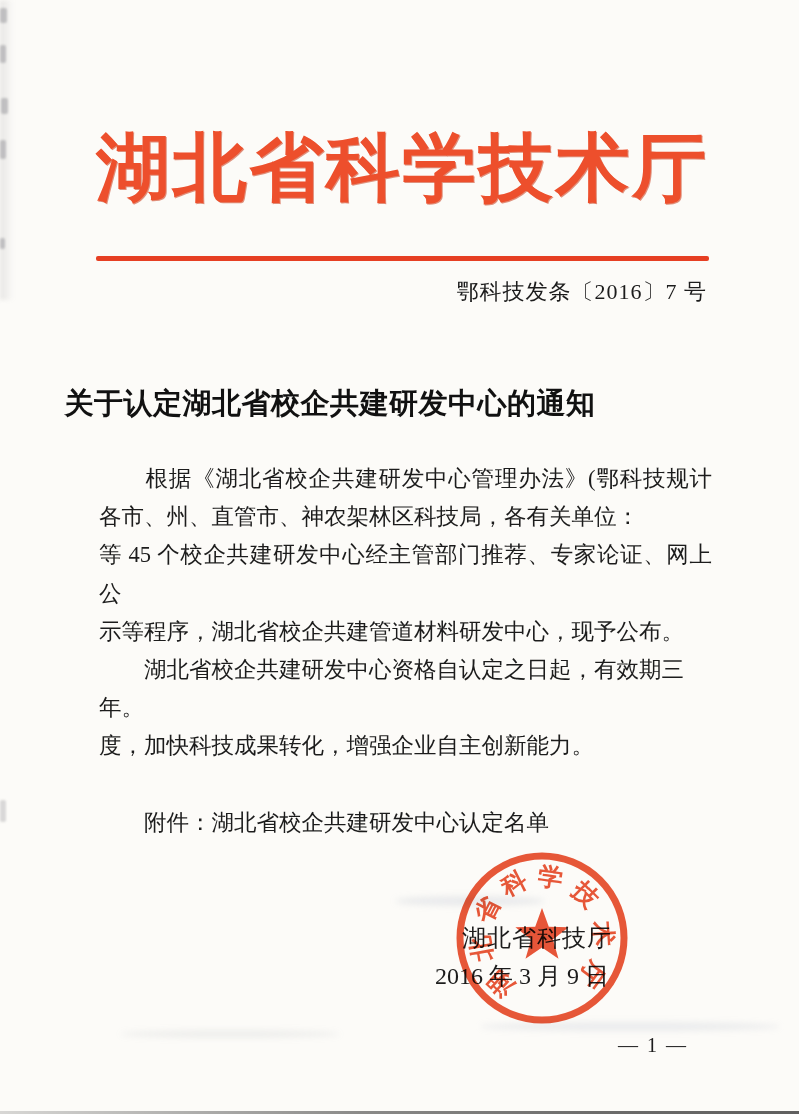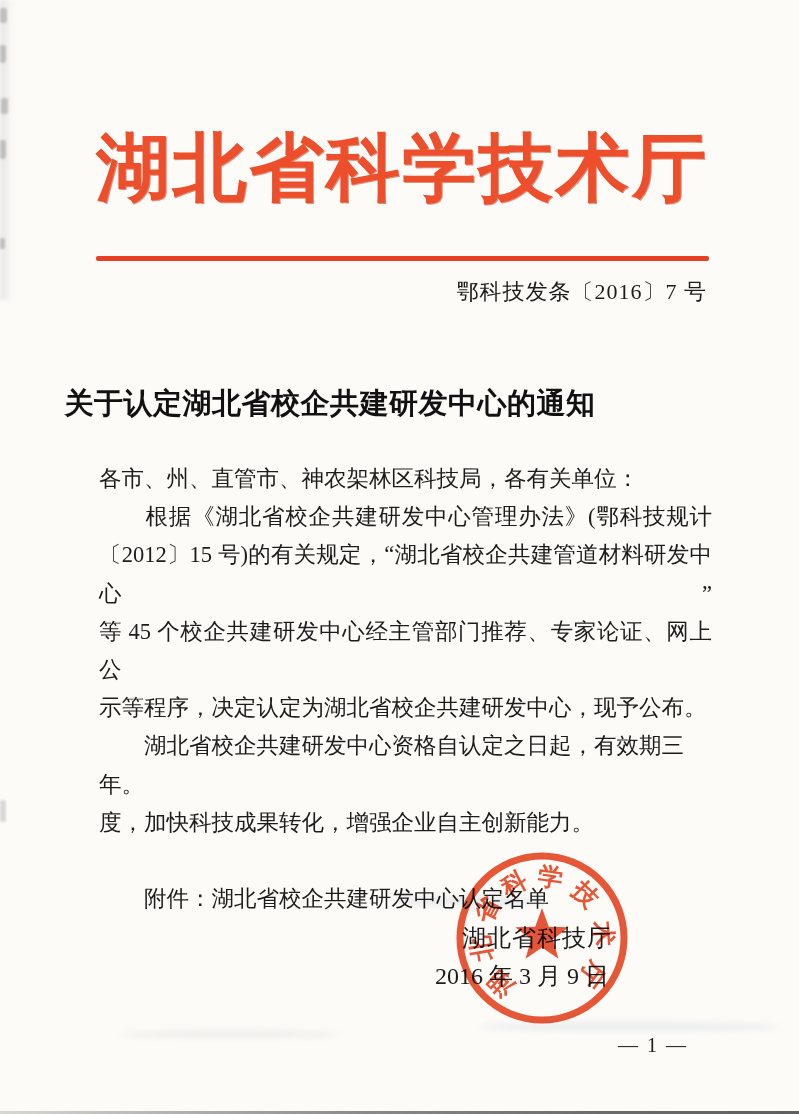--- a/index.html
+++ b/index.html
@@ -117,25 +117,24 @@
     <span>厅</span>
   </div>
 
   <div class="red-rule"></div>
 
   <div class="doc-number">鄂科技发条〔2016〕7 号</div>
 
   <div class="notice-title">关于认定湖北省校企共建研发中心的通知</div>
 
   <div class="body-block">
+    <div class="body-line l-just">　　根据《湖北省校企共建研发中心管理办法》(鄂科技规计</div>
     <div class="body-line">各市、州、直管市、神农架林区科技局，各有关单位：</div>
-    <div class="body-line l-just">　　根据《湖北省校企共建研发中心管理办法》(鄂科技规计</div>
-    <div class="body-line l-just">〔2012〕15 号)的有关规定，“湖北省校企共建管道材料研发中心”</div>
     <div class="body-line l-just">等 45 个校企共建研发中心经主管部门推荐、专家论证、网上公</div>
-    <div class="body-line">示等程序，决定认定为湖北省校企共建研发中心，现予公布。</div>
+    <div class="body-line">示等程序，湖北省校企共建管道材料研发中心，现予公布。</div>
     <div class="body-line">　　湖北省校企共建研发中心资格自认定之日起，有效期三年。</div>
     <div class="body-line">度，加快科技成果转化，增强企业自主创新能力。</div>
     <div class="blank-line"></div>
     <div class="body-line">　　附件：湖北省校企共建研发中心认定名单</div>
   </div>
 
   <div class="signature-agency">湖北省科技厅</div>
   <div class="signature-date">2016 年 3 月 9 日</div>
 
   <svg class="official-seal" viewBox="0 0 190 190">

